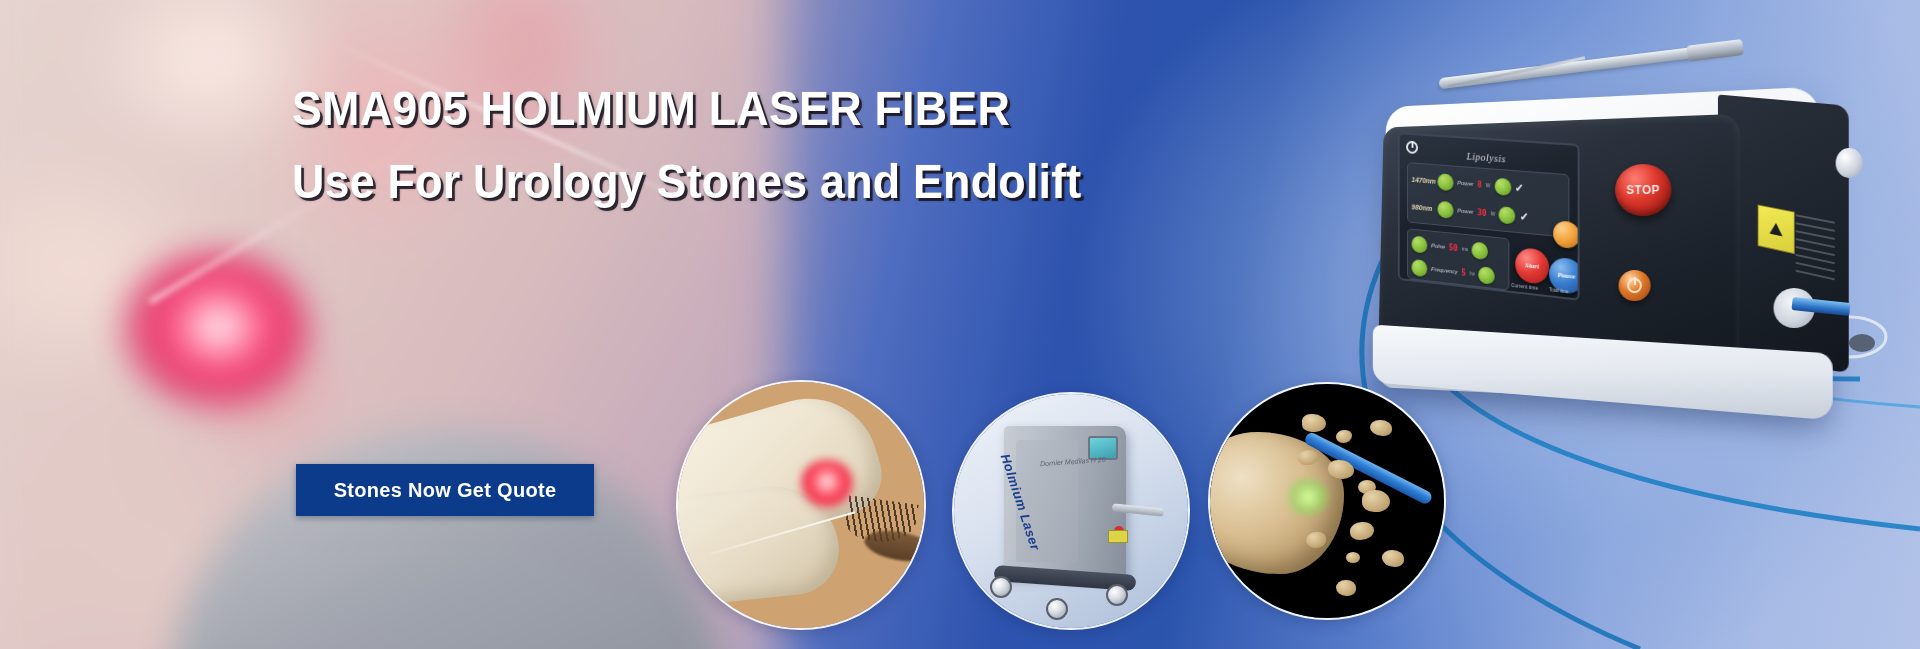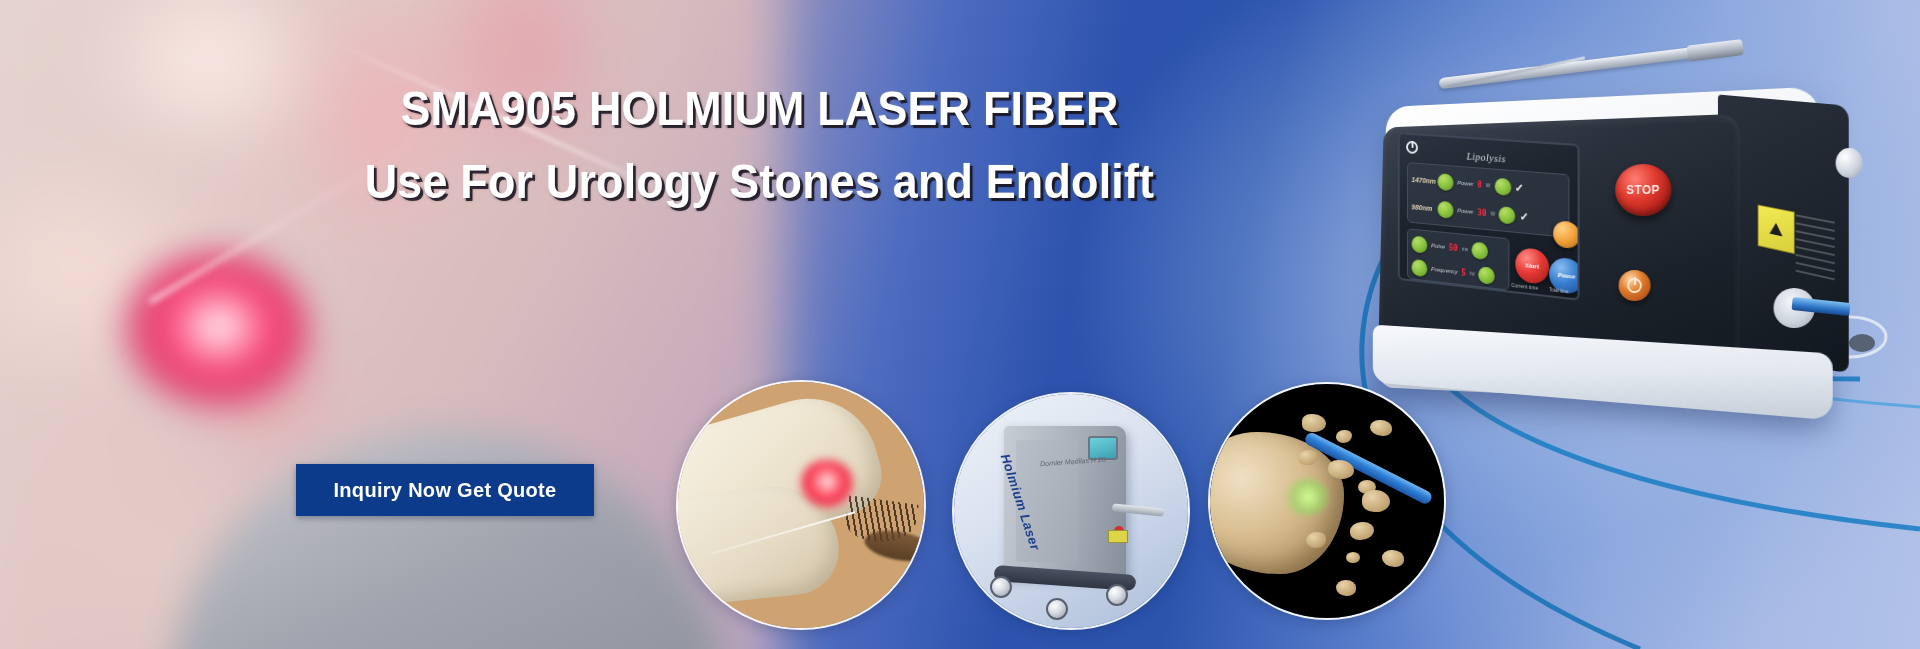--- a/index.html
+++ b/index.html
@@ -99,21 +99,20 @@
   .cables { position:absolute; right:0; bottom:0; width:760px; height:420px; }
 
   
   .content { position:absolute; left:0; top:0; width:100%; height:100%; }
 
   .headline {
     position:absolute;
     left:292px;
     top:72px;
     width:1000px;
-    text-align:center;
   }
   .headline .line {
     color:#ffffff;
     font-weight:bold;
     font-size:48px;
     line-height:73px;
     letter-spacing:.2px;
     white-space:nowrap;
     transform:scaleX(.935);
     transform-origin:left center;
@@ -624,21 +623,21 @@
   </div>
 
   <div class="content">
 
     <div class="headline">
       <div class="line">SMA905 HOLMIUM LASER FIBER</div>
       <div class="line">Use For Urology Stones and Endolift</div>
     </div>
 
 
-    <button class="cta">Inquiry Now Get Quote</button>
+    <button class="cta">Stones Now Get Quote</button>
 
     <div class="thumbs">
 
       <div class="thumb thumb-1">
         <div class="thumb-inner t1">
           <div class="t1-glove"></div>
           <div class="t1-glove2"></div>
           <div class="t1-lashes"></div>
           <div class="t1-eye"></div>
           <div class="t1-spot"></div>

